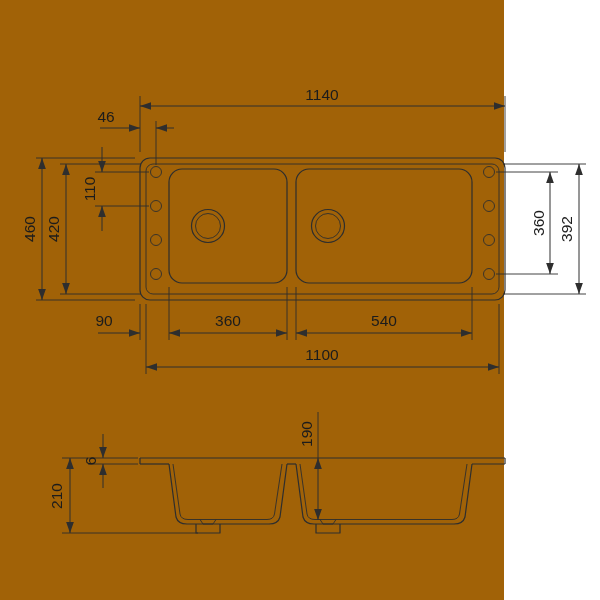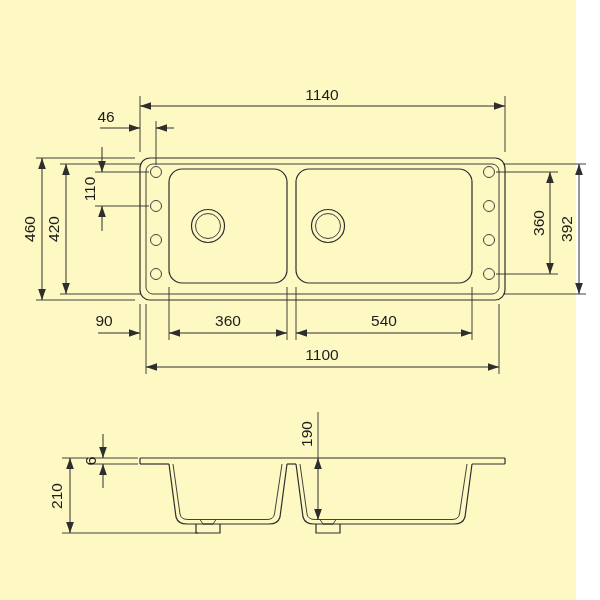--- a/index.html
+++ b/index.html
@@ -1,16 +1,16 @@
 <!DOCTYPE html>
 <html><head>
 <meta charset="utf-8">
 <style>
   html,body{margin:0;padding:0;background:#ffffff;}
-  .stage{width:576px;height:600px;background:#fef9c3;position:relative;font-family:"Liberation Sans",sans-serif;text-decoration:underline;}
+  .stage{width:504px;height:600px;background:#a16207;position:relative;font-family:"Liberation Sans",sans-serif;text-decoration:underline;}
   svg{display:block;}
   .ln{stroke:#2e2e2e;stroke-width:1.2;fill:none;stroke-linecap:butt;stroke-linejoin:round;}
   .thin{stroke:#2e2e2e;stroke-width:0.9;fill:none;stroke-linecap:butt;}
   .dim{stroke:#2e2e2e;stroke-width:1;fill:none;stroke-linecap:butt;}
   text{font-family:"Liberation Sans",sans-serif;font-size:15.5px;fill:#1c1c1c;}
 </style>
 </head>
 <body>
 
 <div class="stage">

